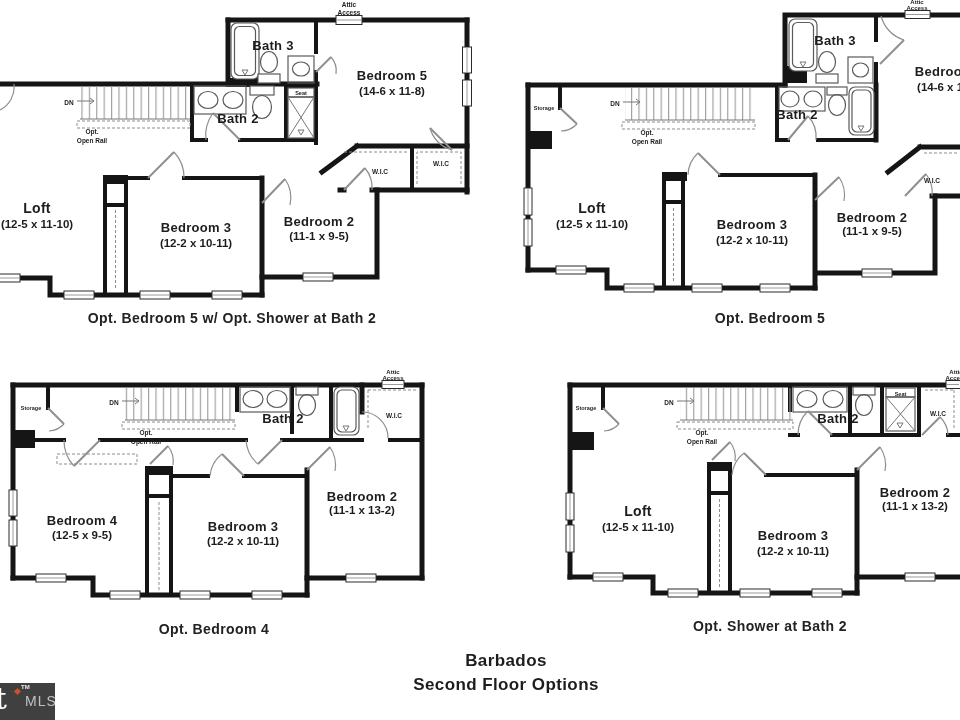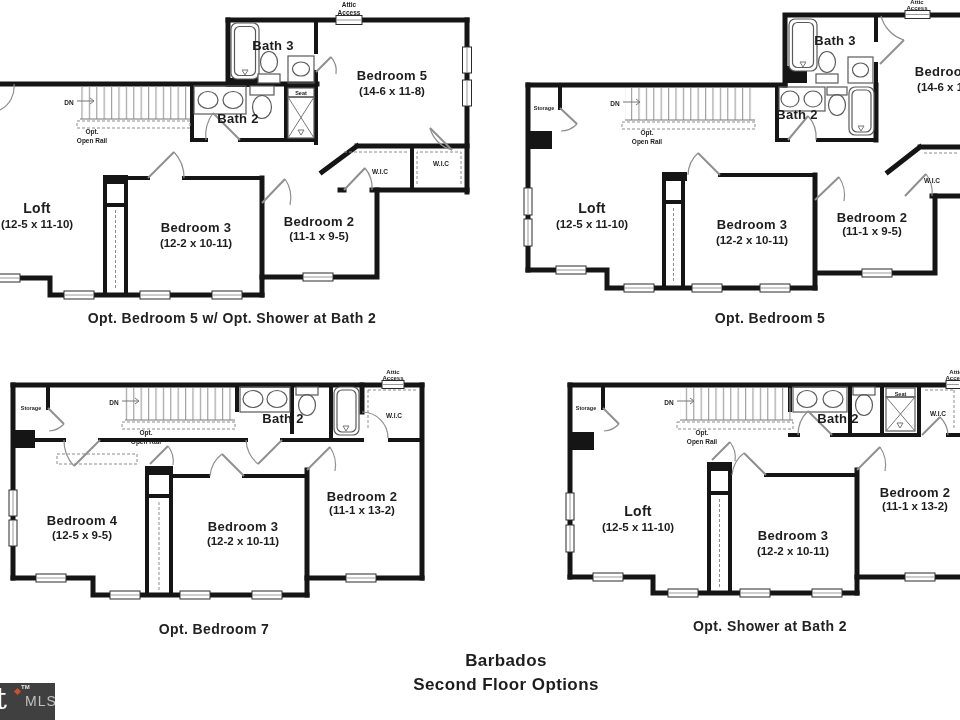--- a/index.html
+++ b/index.html
@@ -344,21 +344,21 @@
     <text class="t-room" x="283" y="53">Bath 2</text>
     <text class="t-xs" x="394" y="48">W.I.C</text>
     <text class="t-room" x="82" y="155">Bedroom 4</text>
     <text class="t-dims" x="82" y="169">(12-5 x 9-5)</text>
     <text class="t-room" x="243" y="161">Bedroom 3</text>
     <text class="t-dims" x="243" y="175">(12-2 x 10-11)</text>
     <text class="t-room" x="362" y="131">Bedroom 2</text>
     <text class="t-dims" x="362" y="144">(11-1 x 13-2)</text>
   </g>
 </svg>
-<div class="caption" style="left:0;top:621px;width:428px">Opt. Bedroom 7</div>
+<div class="caption" style="left:0;top:621px;width:428px">Opt. Bedroom 4</div>
 
 <svg style="left:560px;top:370px" width="400" height="245" viewBox="0 0 400 245">
   <defs>
     <pattern id="trD" width="7.4" height="10" patternUnits="userSpaceOnUse">
       <line x1="0.6" y1="0" x2="0.6" y2="10" stroke="#9b9b9b" stroke-width="1.1"></line>
     </pattern>
   </defs>
   <g>
     <path class="w5" d="M10,15 H400"></path>
     <path class="w5" d="M10,15 V207"></path>

